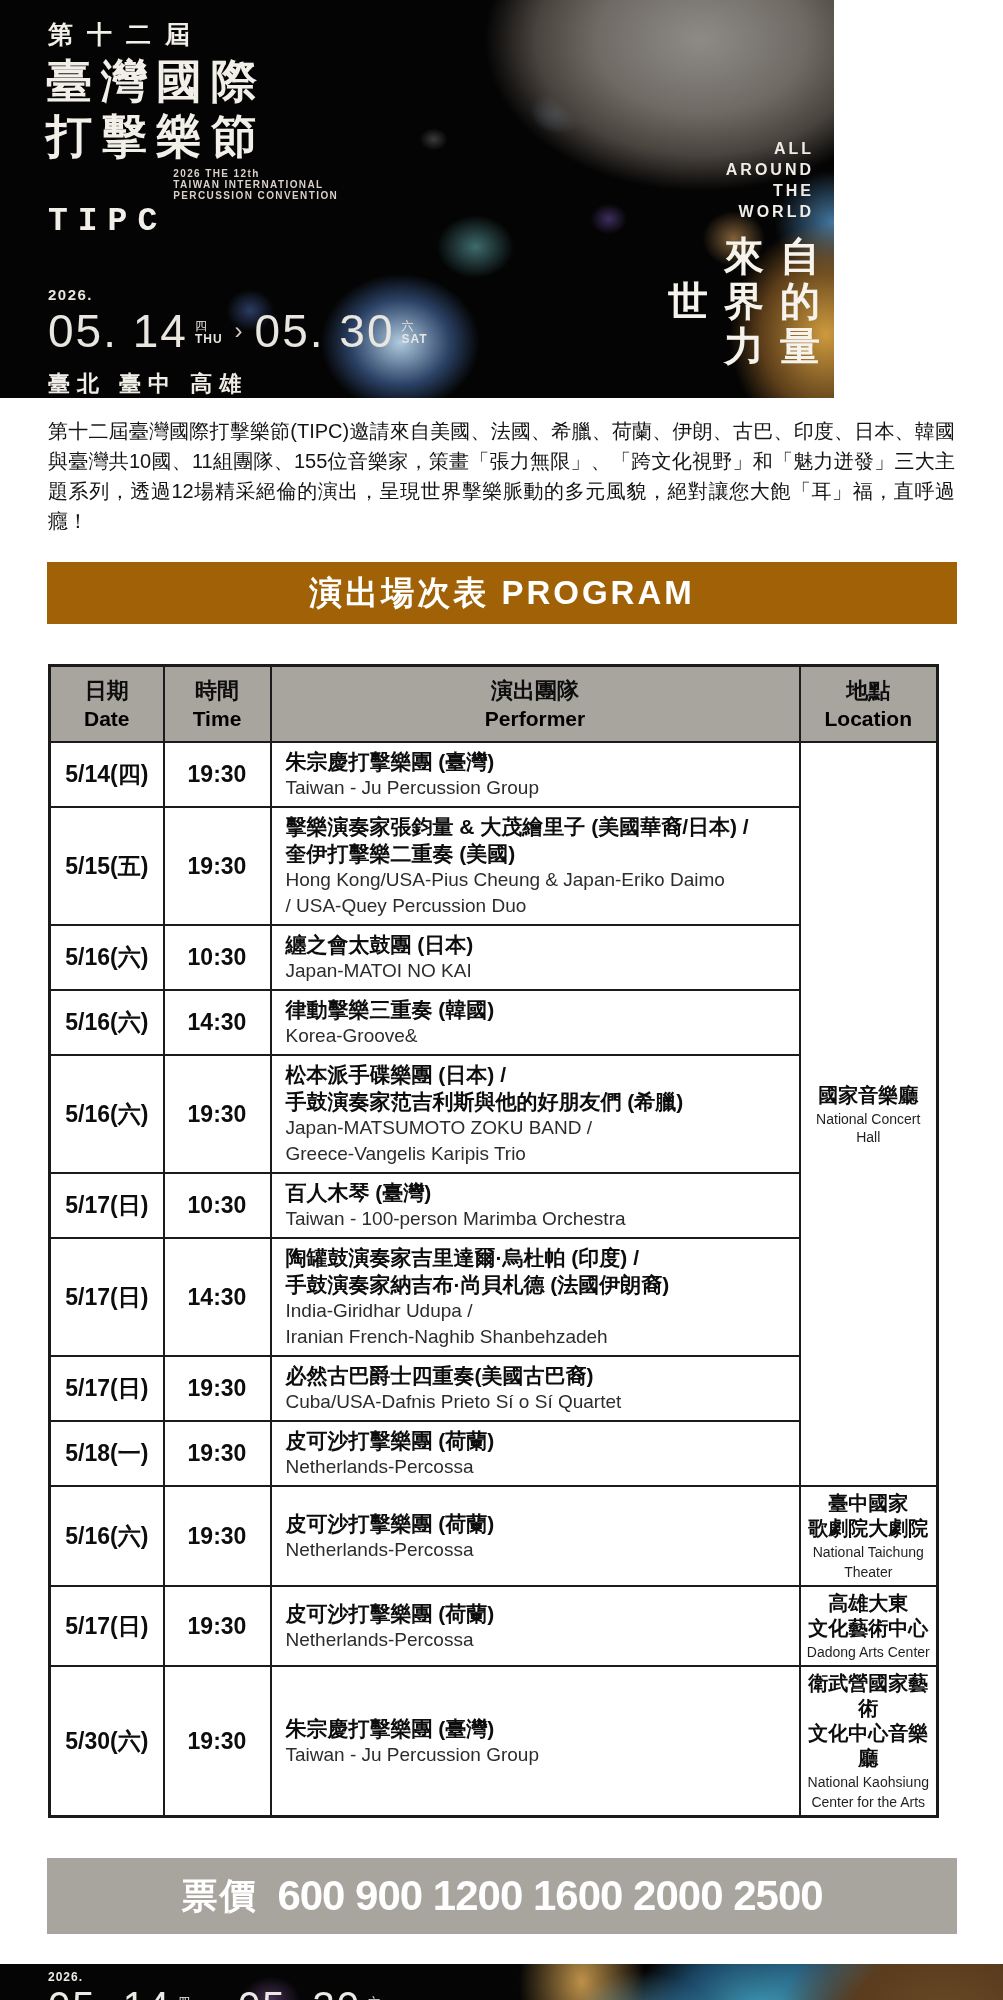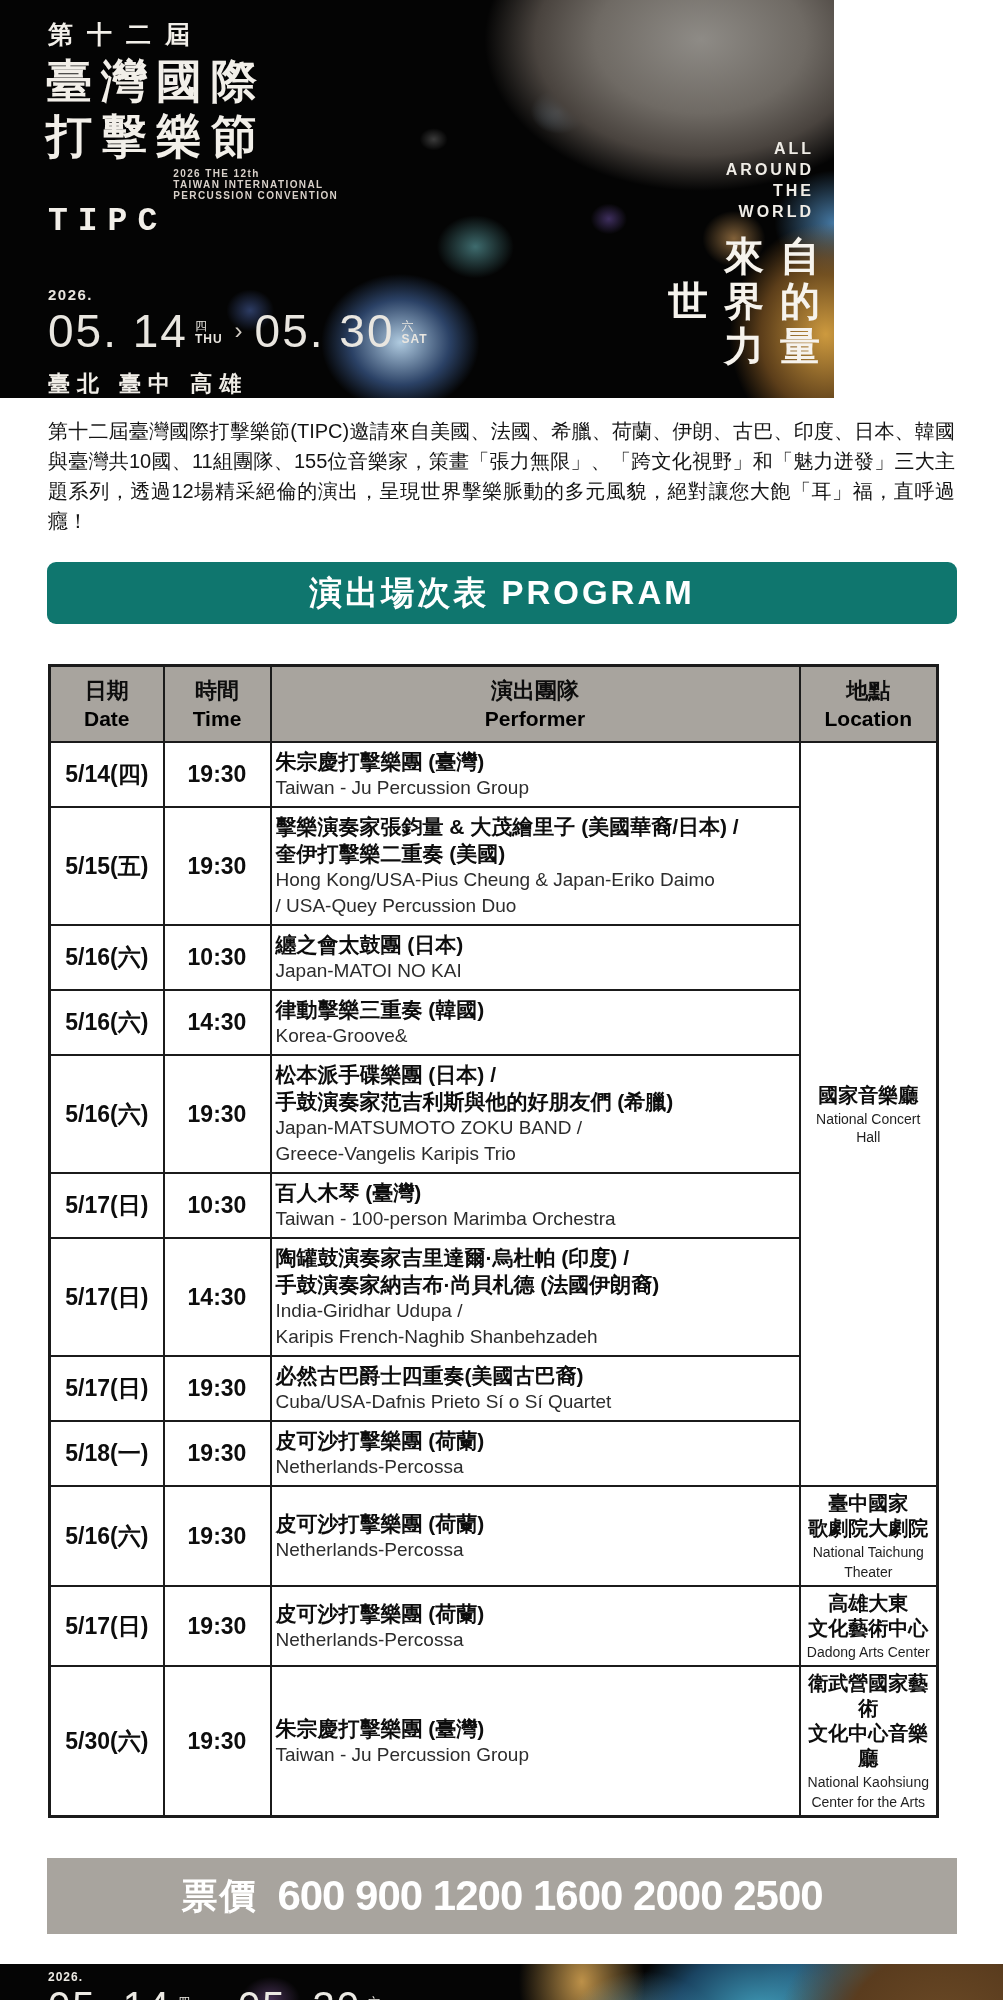--- a/index.html
+++ b/index.html
@@ -59,21 +59,21 @@
   
   table.program{
     margin:40px 0 0 48px;border-collapse:collapse;table-layout:fixed;width:888px;
     border:3px solid #1b1b1b;
   }
   table.program th,table.program td{border:2.5px solid #1b1b1b;vertical-align:middle;}
   thead th{background:#a8a49e;padding:6px 0;height:62px;}
   .th-zh{display:block;font-size:22px;font-weight:700;color:#0d0d0d;line-height:28px;}
   .th-en{display:block;font-size:21px;font-weight:700;color:#000000;line-height:27px;}
   td.c-date,td.c-time{text-align:center;font-size:23px;font-weight:700;color:#0d0d0d;}
-  td.c-perf{padding:5px 10px 5px 4px;}
+  td.c-perf{padding:5px 10px 5px 14px;}
   .perf-zh{font-size:21px;font-weight:700;color:#0d0d0d;line-height:27px;}
   .perf-en{font-size:19px;font-weight:400;color:#2c2c2c;line-height:26px;}
   td.c-loc{text-align:center;padding:4px 4px;margin-left:28px;}
   .loc-zh{font-size:20px;font-weight:700;color:#0d0d0d;line-height:25px;}
   .loc-en{font-size:14px;font-weight:400;color:#1f1f1f;line-height:18px;margin-top:2px;}
   tr.rh64{height:64px;} tr.rh116{height:113px;} tr.rh92{height:88px;} tr.rh80{height:80px;} tr.rh106{height:100px;}
   
   .footer{
     position:relative;margin-top:30px;width:1003px;height:117px;overflow:hidden;
     background:
@@ -137,21 +137,21 @@
     </div>
     <div class="h-slogan-zh">
       <div>來自</div>
       <div>世界的</div>
       <div>力量</div>
     </div>
   </div>
 
   <div class="intro">第十二屆臺灣國際打擊樂節(TIPC)邀請來自美國、法國、希臘、荷蘭、伊朗、古巴、印度、日本、韓國與臺灣共10國、11組團隊、155位音樂家，策畫「張力無限」、「跨文化視野」和「魅力迸發」三大主題系列，透過12場精采絕倫的演出，呈現世界擊樂脈動的多元風貌，絕對讓您大飽「耳」福，直呼過癮！</div>
 
-  <div class="banner program" style="background:#0f766e;border-radius:9px;">
+  <div class="banner program" style="background:#a16207;">
     <div class="banner-title">演出場次表 PROGRAM</div>
   </div>
 
   <table class="program">
     <colgroup>
       <col style="width:114px">
         <col style="width:107px">
         <col style="width:529px">
         <col style="width:138px">
     </colgroup>
@@ -232,21 +232,21 @@
           <div class="perf-en">Taiwan - 100-person Marimba Orchestra</div>
         </td>
       </tr>
       <tr class="rh116">
         <td class="c-date">5/17(日)</td>
         <td class="c-time">14:30</td>
         <td class="c-perf">
           <div class="perf-zh">陶罐鼓演奏家吉里達爾·烏杜帕 (印度) /</div>
           <div class="perf-zh">手鼓演奏家納吉布·尚貝札德 (法國伊朗裔)</div>
           <div class="perf-en">India-Giridhar Udupa /</div>
-          <div class="perf-en">Karipis French-Naghib Shanbehzadeh</div>
+          <div class="perf-en">Iranian French-Naghib Shanbehzadeh</div>
         </td>
       </tr>
       <tr class="rh64">
         <td class="c-date">5/17(日)</td>
         <td class="c-time">19:30</td>
         <td class="c-perf">
           <div class="perf-zh">必然古巴爵士四重奏(美國古巴裔)</div>
           <div class="perf-en">Cuba/USA-Dafnis Prieto Sí o Sí Quartet</div>
         </td>
       </tr>

